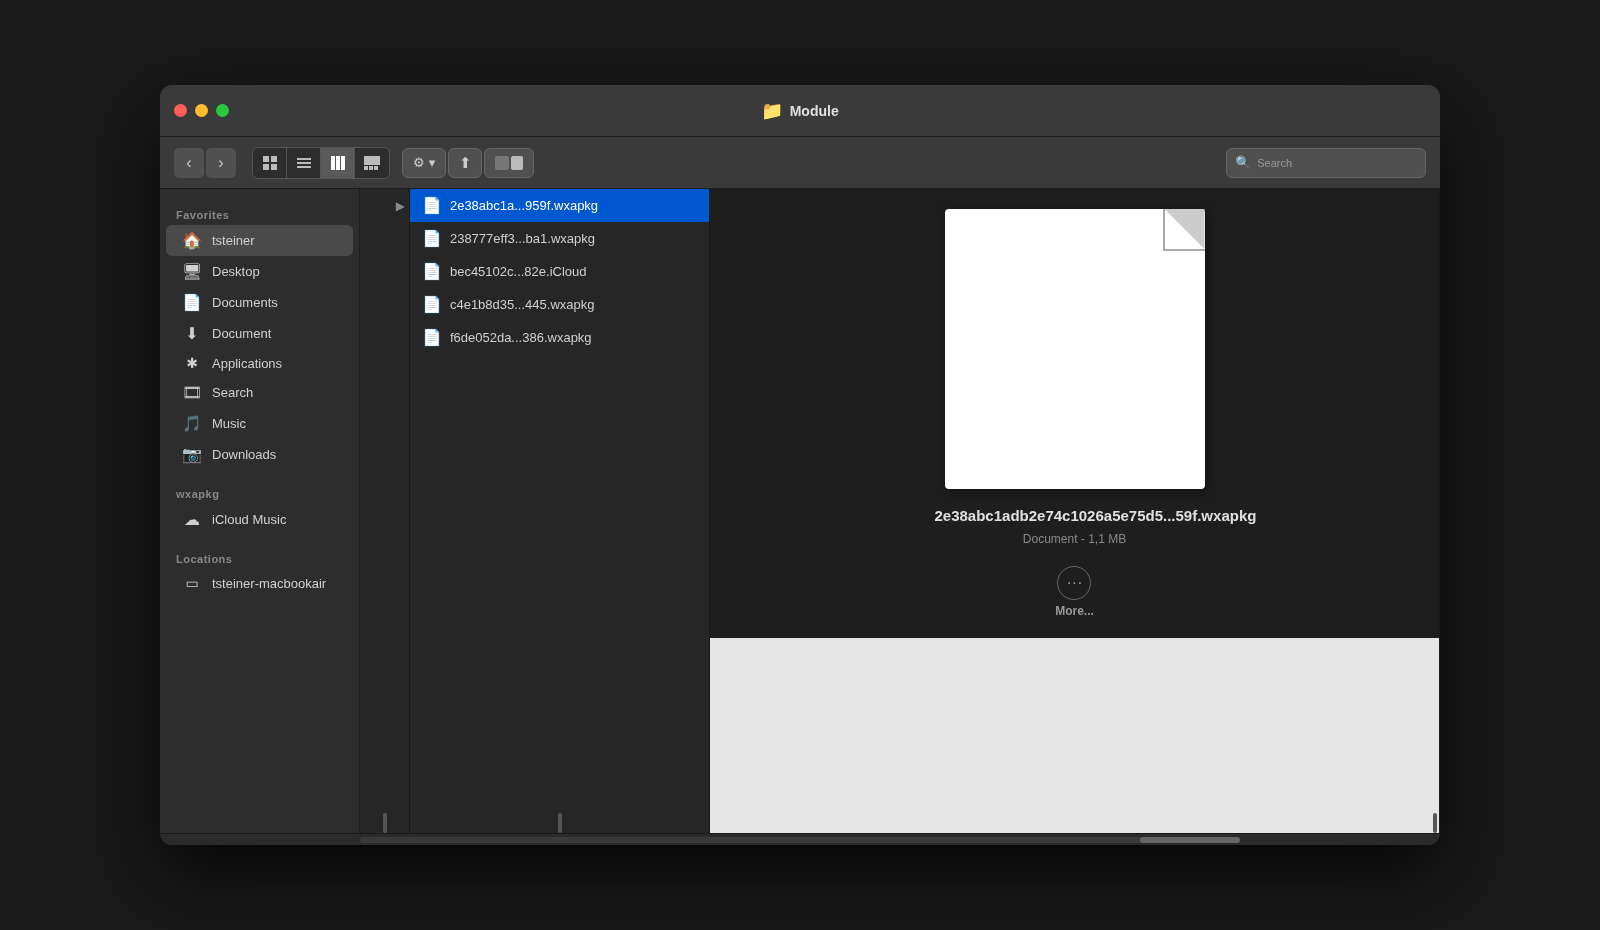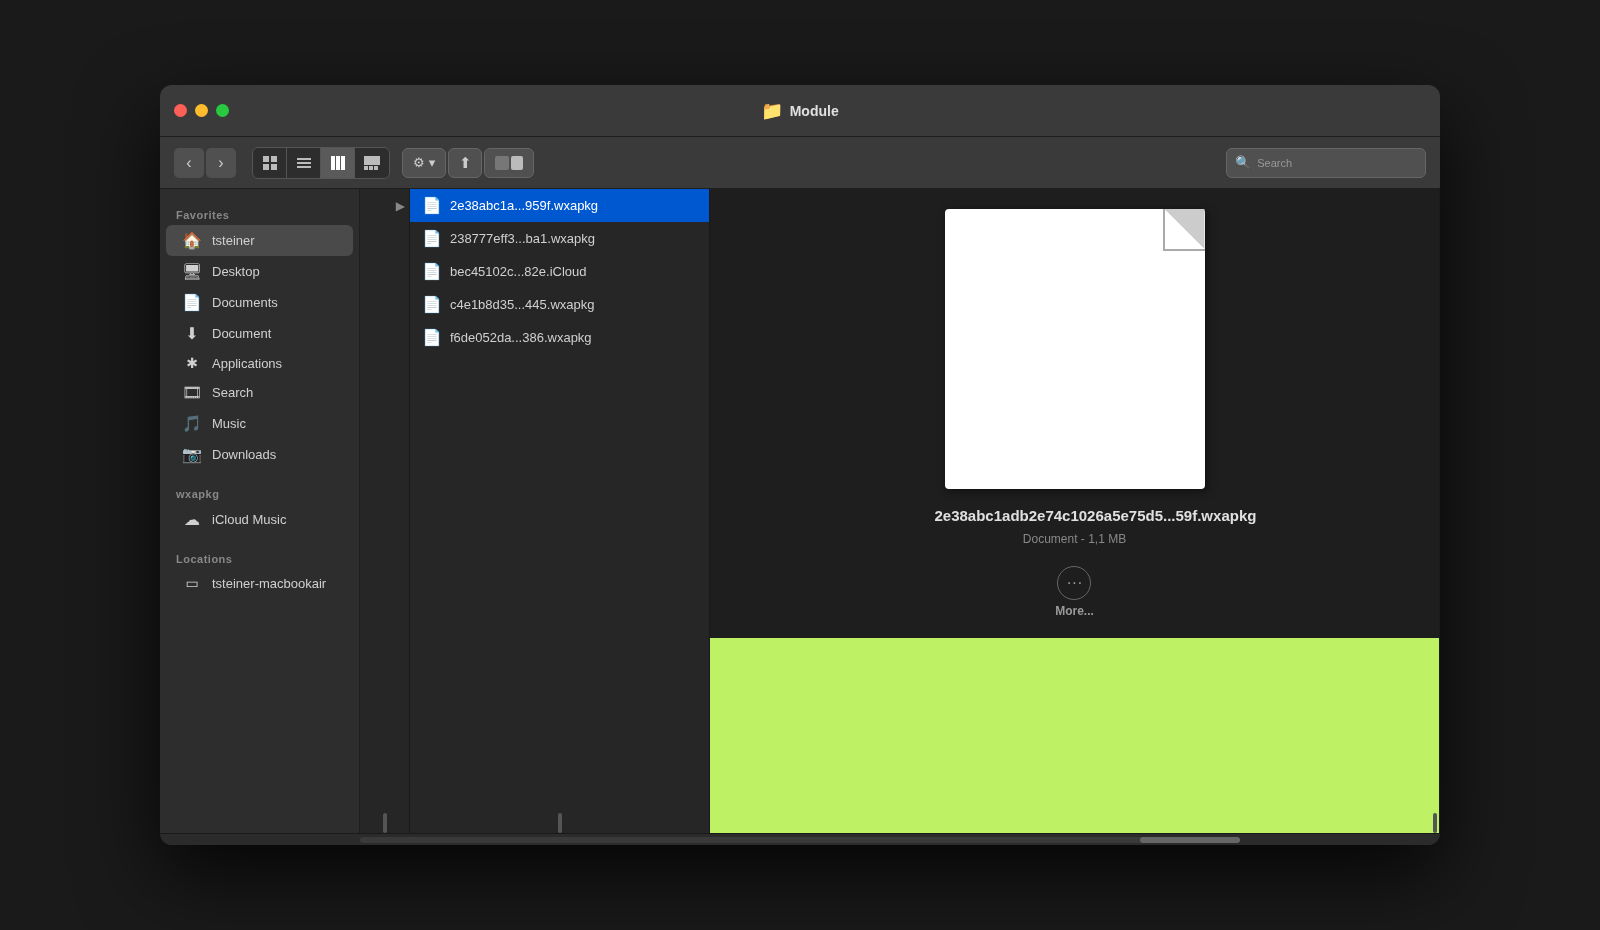--- a/index.html
+++ b/index.html
@@ -221,21 +221,21 @@
     }
     .column-panel {
       border-right: 1px solid #1a1a1a;
       overflow-y: auto;
       flex-shrink: 0;
       background: #262626;
       position: relative;
     }
     .column-panel.narrow { width: 60px; }
     .column-panel.files { width: 280px; }
-    .column-panel.preview { flex: 1; background: #bef264; }
+    .column-panel.preview { flex: 1; background: #e5e5e5; }
     .column-resize-handle {
       position: absolute;
       bottom: 0;
       left: 50%;
       transform: translateX(-50%);
       width: 4px;
       height: 20px;
       background: #555;
       border-radius: 2px;
       cursor: col-resize;

